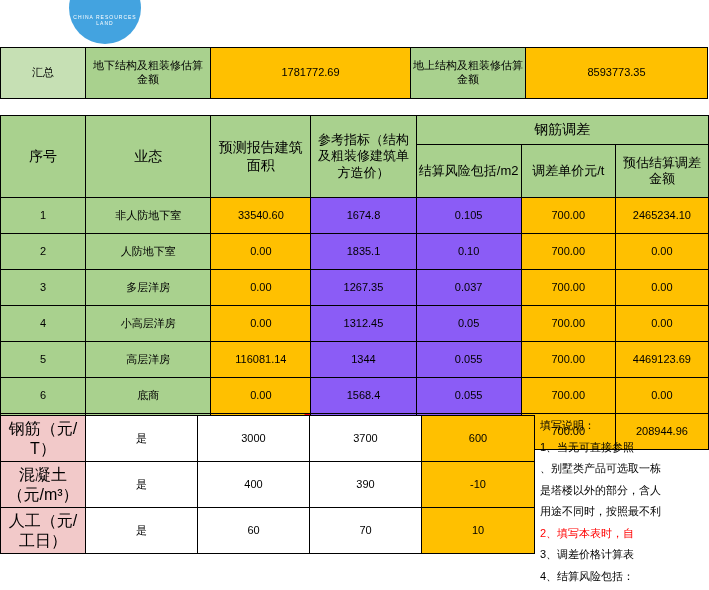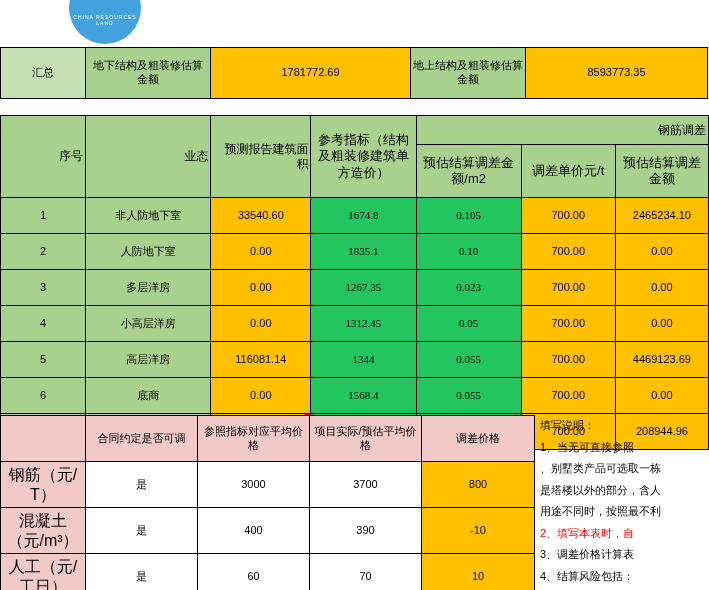--- a/index.html
+++ b/index.html
@@ -16,25 +16,25 @@
   
   .t1{position:absolute;left:0px;top:47px;width:602px;}
   .t1 td{height:48px;}
   .c-green{background:#c6e0b4;}
   .c-green2{background:#a9d18e;}
   .c-orange{background:#ffc000;}
 
   
   .t2{position:absolute;left:0px;top:115px;width:709px;}
   .t2 td{height:33px;}
-  .t2 .hdr{background:#a9d18e;font-size:12px;text-align:right;}
+  .t2 .hdr{background:#a9d18e;font-size:14px;}
   .t2 .hdr-sub{background:#a9d18e;font-size:13px;}
   .t2 .rowlbl{background:#a9d18e;}
   .t2 .num{background:#ffc000;}
-  .t2 .numw{background:#22c55e;font-family:Liberation Serif, serif;}
+  .t2 .numw{background:#8b5cf6;}
   .red-tri{position:relative;}
   .red-tri:after{content:"";position:absolute;right:0;top:0;border-top:6px solid #ff0000;border-left:6px solid transparent;}
 
   
   .t3{position:absolute;left:0px;top:415px;width:534px;}
   .t3 td{height:43px;}
   .t3 .hdr{background:#f2c9c9;font-size:11px;}
   .t3 .lbl{background:#f2c9c9;font-size:16px;}
   .t3 .val{background:#ffffff;}
   .t3 .adj{background:#ffc000;}
@@ -84,21 +84,21 @@
     </colgroup>
     <tbody>
         <tr>
       <td class="hdr" rowspan="2" style="height:38px">序号</td>
       <td class="hdr" rowspan="2">业态</td>
       <td class="hdr" rowspan="2">预测报告建筑面积</td>
       <td class="hdr-sub" rowspan="2">参考指标（结构及粗装修建筑单方造价）</td>
       <td class="hdr" colspan="3" style="height:26px">钢筋调差</td>
     </tr>
     <tr>
-      <td class="hdr-sub" style="height:50px">预估结算调差金额/m2</td>
+      <td class="hdr-sub" style="height:50px">结算风险包括/m2</td>
       <td class="hdr-sub">调差单价元/t</td>
       <td class="hdr-sub">预估结算调差金额</td>
     </tr>
 
     <tr>
       <td class="rowlbl">1</td>
       <td class="rowlbl">非人防地下室</td>
       <td class="num">33540.60</td>
       <td class="numw">1674.8</td>
       <td class="numw">0.105</td>
@@ -112,21 +112,21 @@
       <td class="numw">1835.1</td>
       <td class="numw">0.10</td>
       <td class="num">700.00</td>
       <td class="num">0.00</td>
     </tr>
     <tr>
       <td class="rowlbl">3</td>
       <td class="rowlbl">多层洋房</td>
       <td class="num">0.00</td>
       <td class="numw">1267.35</td>
-      <td class="numw">0.023</td>
+      <td class="numw">0.037</td>
       <td class="num">700.00</td>
       <td class="num">0.00</td>
     </tr>
     <tr>
       <td class="rowlbl">4</td>
       <td class="rowlbl">小高层洋房</td>
       <td class="num">0.00</td>
       <td class="numw">1312.45</td>
       <td class="numw">0.05</td>
       <td class="num">700.00</td>
@@ -164,33 +164,26 @@
 
   <table class="t3">
     <colgroup>
       <col style="width:85px">
         <col style="width:112px">
         <col style="width:112px">
       <col style="width:112px">
         <col style="width:113px">
     </colgroup>
     <tbody>
-        <tr>
-      <td class="hdr"></td>
-      <td class="hdr">合同约定是否可调</td>
-      <td class="hdr">参照指标对应平均价格</td>
-      <td class="hdr">项目实际/预估平均价格</td>
-      <td class="hdr">调差价格</td>
-    </tr>
     <tr>
       <td class="lbl">钢筋（元/T）</td>
       <td class="val">是</td>
       <td class="val">3000</td>
       <td class="val">3700</td>
-      <td class="adj">800</td>
+      <td class="adj">600</td>
     </tr>
     <tr>
       <td class="lbl">混凝土（元/m³）</td>
       <td class="val">是</td>
       <td class="val">400</td>
       <td class="val">390</td>
       <td class="adj">-10</td>
     </tr>
     <tr>
       <td class="lbl">人工（元/工日）</td>

